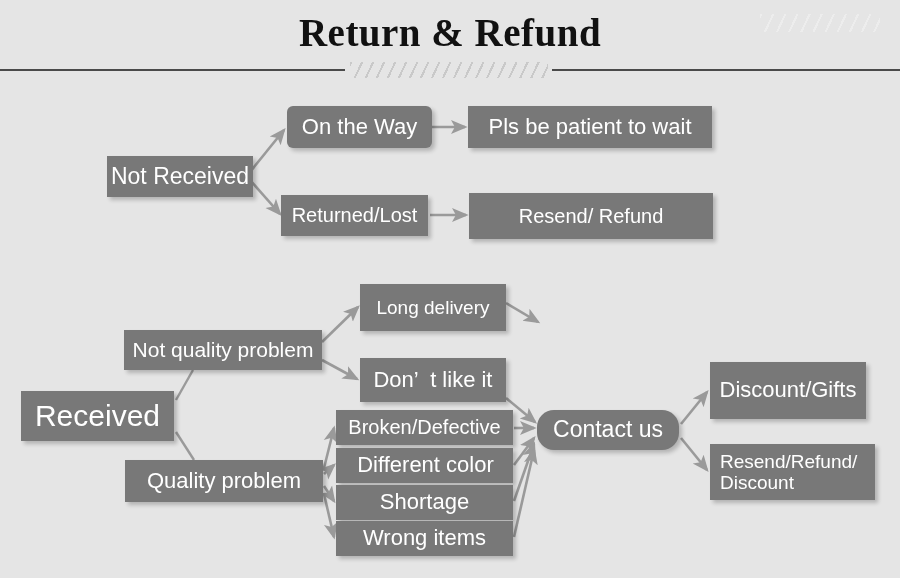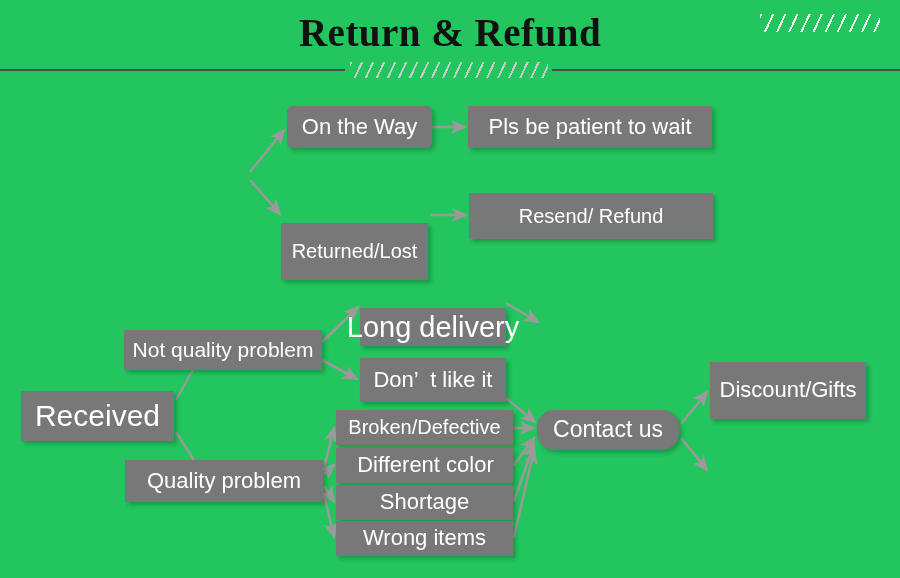--- a/index.html
+++ b/index.html
@@ -8,21 +8,21 @@
     padding: 0;
     background: #ffffff;
   }
   body {
     font-family: "Liberation Sans", sans-serif;
   }
   #page {
     position: relative;
     width: 900px;
     height: 578px;
-    background: #22c55e;
+    background: #e5e5e5;
     overflow: hidden;
   }
 
   
   #page-title {
     position: absolute;
     left: 0;
     top: 10px;
     width: 900px;
     text-align: center;
@@ -155,45 +155,48 @@
       <path d="M514,428 L534,428"></path>
       <path d="M514,465 L534,438"></path>
       <path d="M514,501 L534,444"></path>
       <path d="M514,537 L534,450"></path>
 
       <path d="M681,424 L707,392"></path>
       <path d="M681,438 L707,470"></path>
     </g>
   </svg>
 
+  <div class="node" style="left:107px; top:156px; width:146px; height:41px; font-size:23px;">Not Received</div>
 
   <div class="node" style="left:287px; top:106px; width:145px; height:42px; font-size:22px;border-radius:6px;">On the Way</div>
 
   <div class="node" style="left:468px; top:106px; width:244px; height:42px; font-size:22px;">Pls be patient to wait</div>
 
-  <div class="node" style="left:281px; top:195px; width:147px; height:57px; font-size:20px;margin-top:28px;">Returned/Lost</div>
+  <div class="node" style="left:281px; top:195px; width:147px; height:41px; font-size:20px;">Returned/Lost</div>
 
   <div class="node" style="left:469px; top:193px; width:244px; height:46px; font-size:20px;">Resend/ Refund</div>
 
   <div class="node" style="left:124px; top:330px; width:198px; height:40px; font-size:21px;">Not quality problem</div>
 
   <div class="node" style="left:21px; top:391px; width:153px; height:50px; font-size:30px;">Received</div>
 
   <div class="node" style="left:125px; top:460px; width:198px; height:42px; font-size:22px;">Quality problem</div>
 
-  <div class="node" style="left:360px; top:284px; width:146px; height:38px; font-size:29px;margin-top:24px;">Long delivery</div>
+  <div class="node" style="left:360px; top:284px; width:146px; height:47px; font-size:19px;">Long delivery</div>
 
   <div class="node" style="left:360px; top:358px; width:146px; height:44px; font-size:22px;">Don’  t like it</div>
 
   <div class="node" style="left:336px; top:410px; width:177px; height:35px; font-size:20px;">Broken/Defective</div>
 
   <div class="node" style="left:336px; top:448px; width:177px; height:35px; font-size:22px;padding-left:8px;">Different color</div>
 
   <div class="node" style="left:336px; top:485px; width:177px; height:35px; font-size:22px;">Shortage</div>
 
   <div class="node" style="left:336px; top:521px; width:177px; height:35px; font-size:22px;">Wrong items</div>
 
   <div class="node" style="left:537px; top:410px; width:142px; height:40px; font-size:23px;border-radius:17px;">Contact us</div>
 
   <div class="node" style="left:710px; top:362px; width:156px; height:57px; font-size:22px;">Discount/Gifts</div>
 
+  <div class="node left-align" style="left:710px; top:444px; width:165px; height:56px; font-size:19px;">Resend/Refund/
+Discount</div>
 
 </div>
 
 </body></html>

